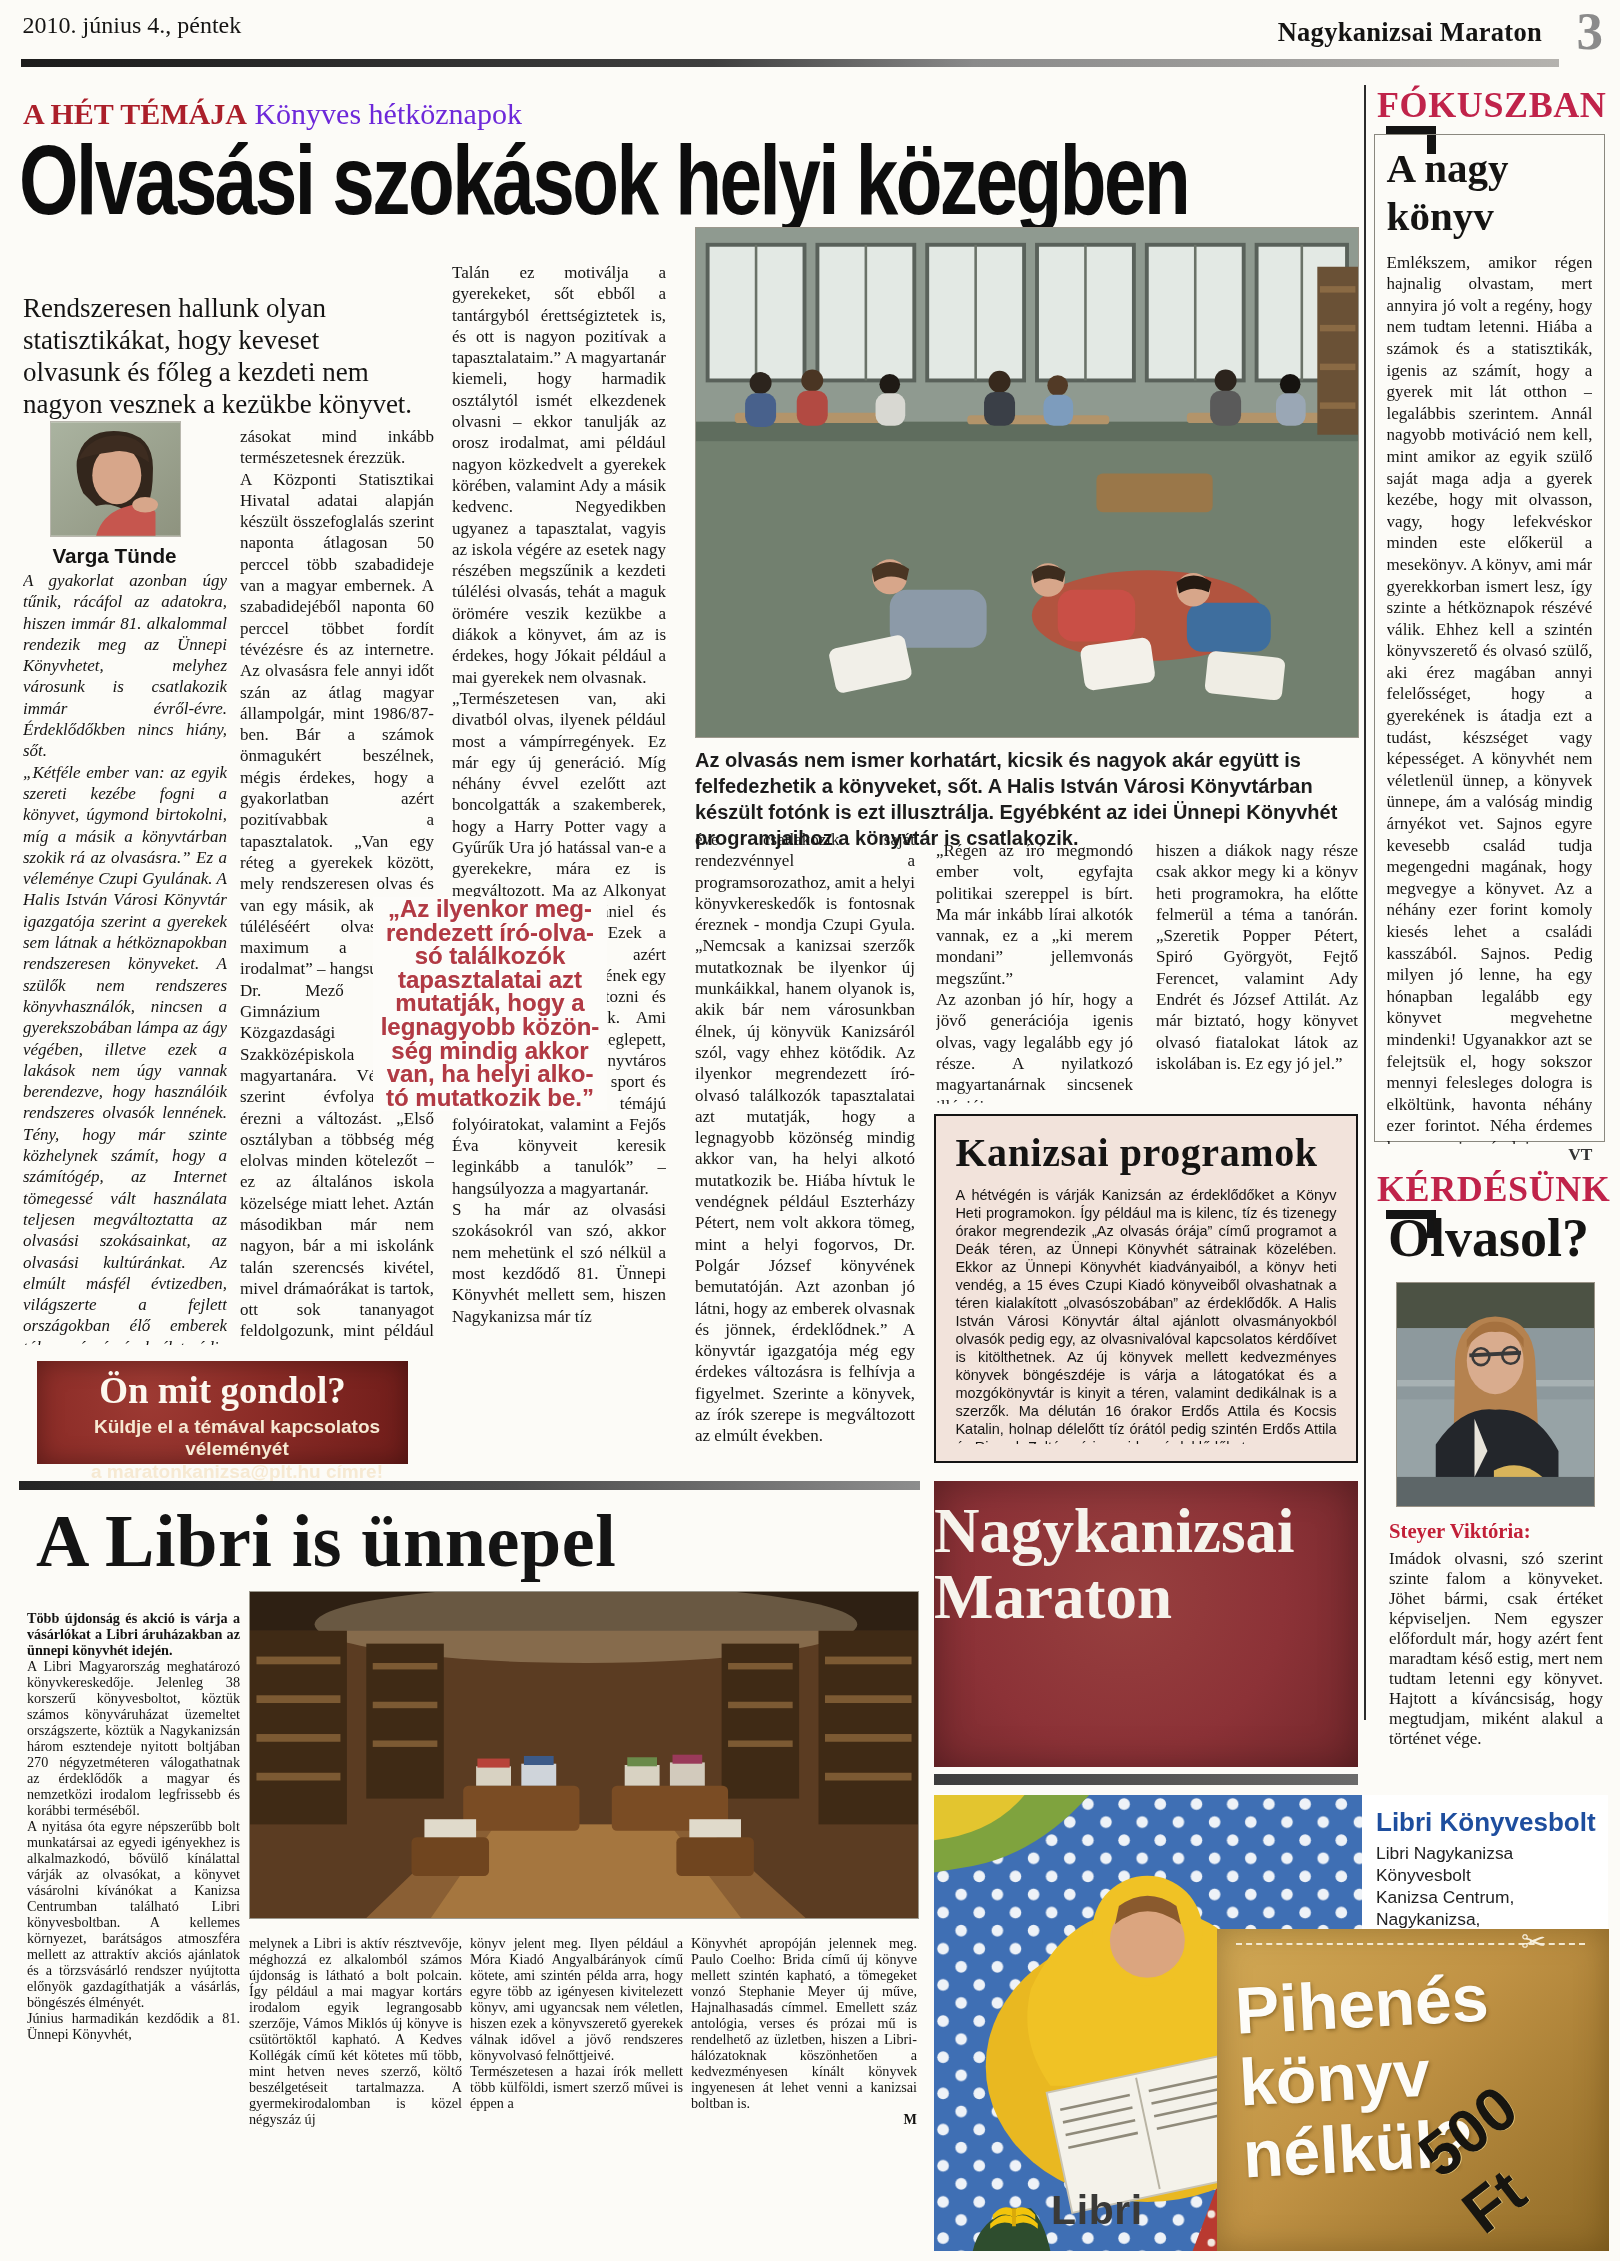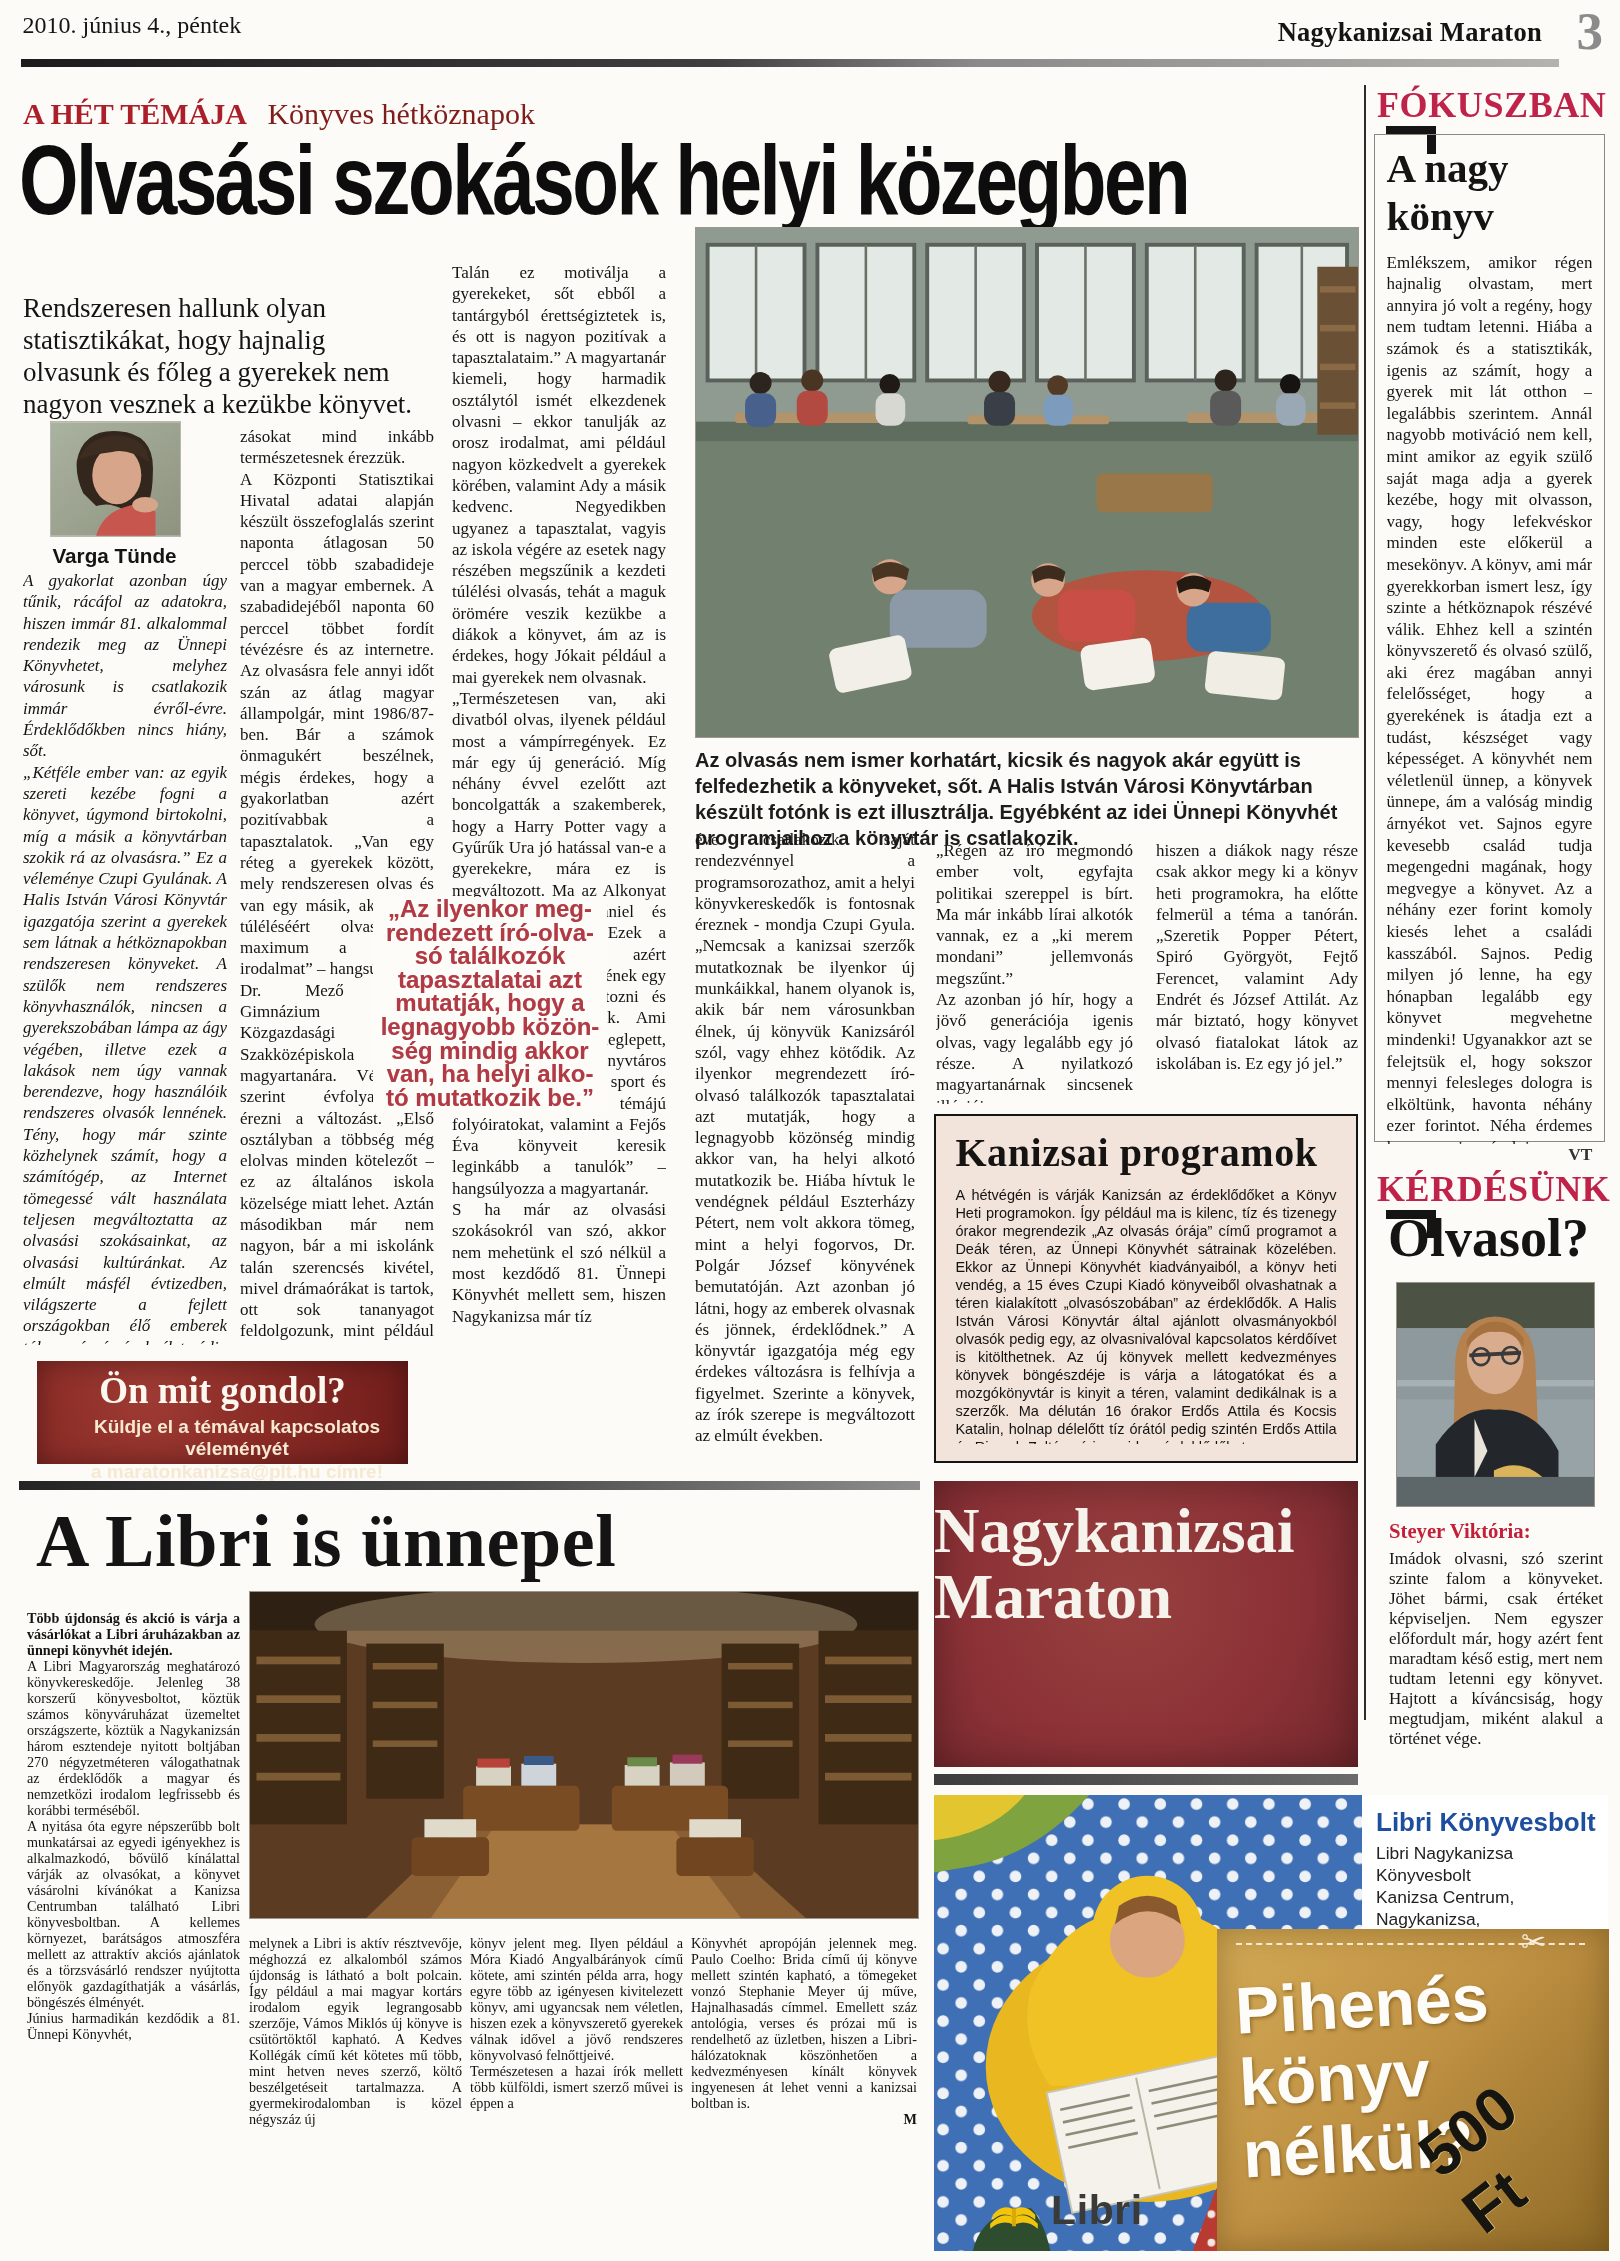--- a/index.html
+++ b/index.html
@@ -16,21 +16,21 @@
   
   .date{left:22.6px;top:11.6px;font-size:24px;}
   .masthead{right:79px;top:17px;font-size:26.5px;font-weight:bold;letter-spacing:0.3px;}
   .pagenum{right:18px;top:1.3px;font-size:53px;color:#8b8b8b;font-weight:bold;}
   .header-rule{left:20.7px;top:59px;width:1538px;height:8.4px;
     background:linear-gradient(90deg,#1c1c1c 0%,#3f3f3f 45%,#8a8a8a 62%,#b4b2ae 100%);}
 
   
   .kicker{left:23px;top:97px;font-size:30px;}
   .kicker-label{color:#ab1f2a;font-weight:bold;}
-  .kicker-topic{color:#7f1d1d;margin-left:13px;}
+  .kicker-topic{color:#6d28d9;}
   .headline{
     left:19.4px;top:129px;font-family:"Liberation Sans",sans-serif;
     font-size:98px;font-weight:bold;letter-spacing:-3.2px;line-height:1.05;
     white-space:nowrap;transform:scaleX(.78);transform-origin:0 0;color:#0d0d0d;
   }
   .lede{left:23px;top:292px;width:395px;font-size:27px;line-height:32px;}
   .author-fig{left:50px;top:421px;width:129px;}
   .author-photo{width:129px;height:114px;display:block;border:0.6px solid #b9b7ae;}
   .author-name{margin-top:6.5px;text-align:center;font-family:"Liberation Sans",sans-serif;
     font-weight:bold;font-size:20.7px;}
@@ -147,21 +147,21 @@
     <div class="abs header-rule"></div>
   </header>
 
   <section>
     <div class="abs kicker">
       <span class="kicker-label">A HÉT TÉMÁJA</span>
       <span class="kicker-topic">Könyves hétköznapok</span>
     </div>
     <h1 class="abs headline" style="margin:0;">Olvasási szokások helyi közegben</h1>
 
-    <div class="abs lede">Rendszeresen hallunk olyan statisztikákat, hogy hajnalig olvasunk és főleg a gyerekek nem nagyon vesznek a kezükbe könyvet.</div>
+    <div class="abs lede">Rendszeresen hallunk olyan statisztikákat, hogy keveset olvasunk és főleg a kezdeti nem nagyon vesznek a kezükbe könyvet.</div>
 
     <figure class="abs author-fig" style="margin:0;">
       <svg class="author-photo" viewBox="0 0 200 176" xmlns="http://www.w3.org/2000/svg">
         <defs>
           <linearGradient id="agbg" x1="0" y1="0" x2="1" y2="1">
             <stop offset="0" stop-color="#aab3a0"></stop>
               <stop offset="1" stop-color="#8e937f"></stop>
           </linearGradient>
         </defs>
         <rect width="200" height="176" fill="url(#agbg)"></rect>

